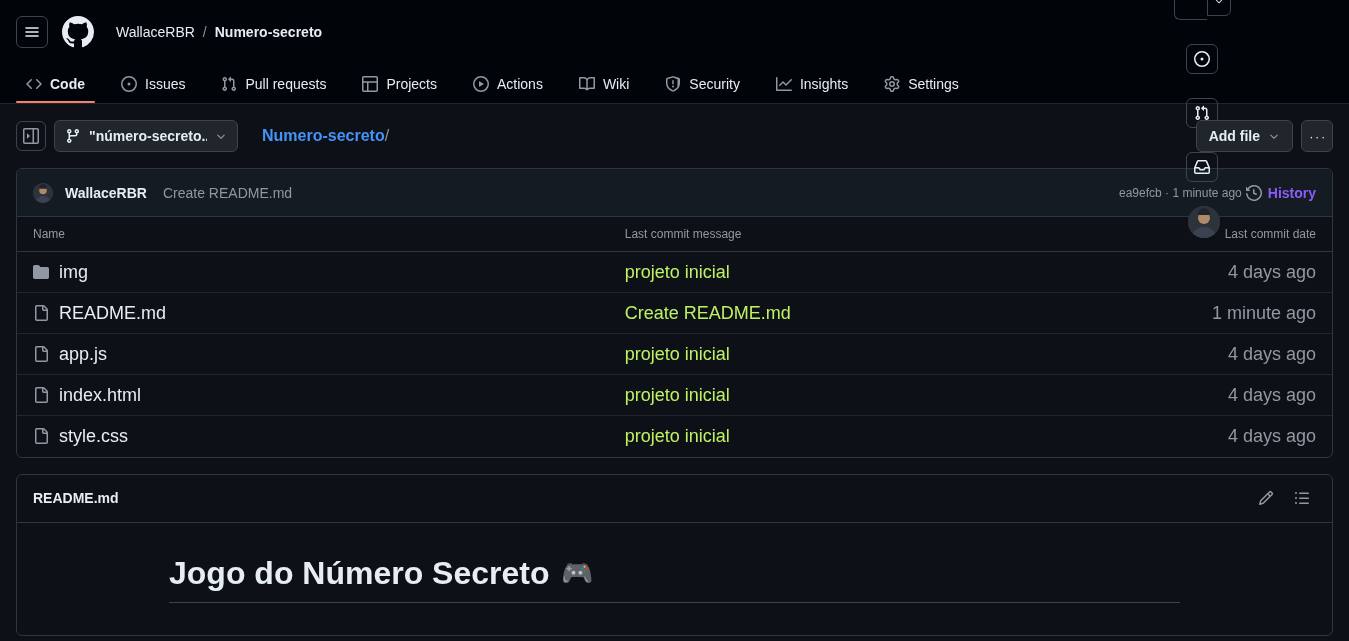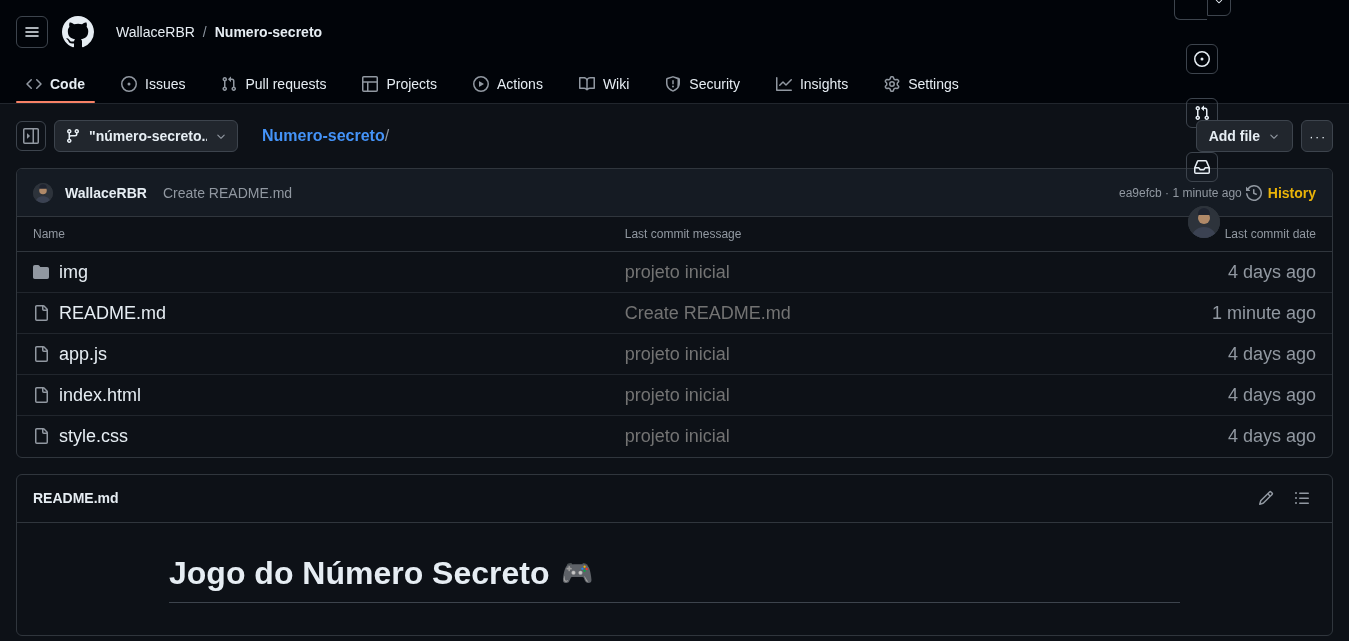--- a/index.html
+++ b/index.html
@@ -201,41 +201,41 @@
   .commit-msg {
     font-size: 14px; color: #9198a1; margin-left: 8px; cursor: pointer;
   }
   .commit-right {
     margin-left: auto;
     display: flex; align-items: center; gap: 4px;
   }
   .commit-meta { font-size: 12px; color: #9198a1; }
   .history {
     display: flex; align-items: center; gap: 6px;
-    font-size: 14px; font-weight: 600; color: #eab308; cursor: pointer;
+    font-size: 14px; font-weight: 600; color: #8b5cf6; cursor: pointer;
   }
 
   table.files { width: 100%; border-collapse: collapse; }
   table.files th {
     text-align: left;
     font-size: 12px; font-weight: 400; color: #9198a1;
     padding: 10px 16px;
     background: #0d1117;
     border-bottom: 1px solid #30363d;
   }
   table.files th.date-col, table.files td.date-col { text-align: right; }
   table.files td {
     padding: 0 16px; height: 41px;
     border-bottom: 1px solid #21262d;
     font-size: 18px;
   }
   table.files tr:last-child td { border-bottom: none; }
   .namecell { display: flex; align-items: center; gap: 10px; }
   .namecell .label { color: #e6edf3; cursor: pointer; }
-  .msgcell { color: #737373; cursor: pointer; }
+  .msgcell { color: #bef264; cursor: pointer; }
   .date-col { color: #9198a1; font-size: 13px; }
 
   .readme-panel { margin-top: 16px; }
   .readme-head {
     height: 48px;
     display: flex; align-items: center;
     padding: 0 16px;
     border-bottom: 1px solid #30363d;
   }
   .readme-title { font-size: 14px; font-weight: 600; color: #e6edf3; }

